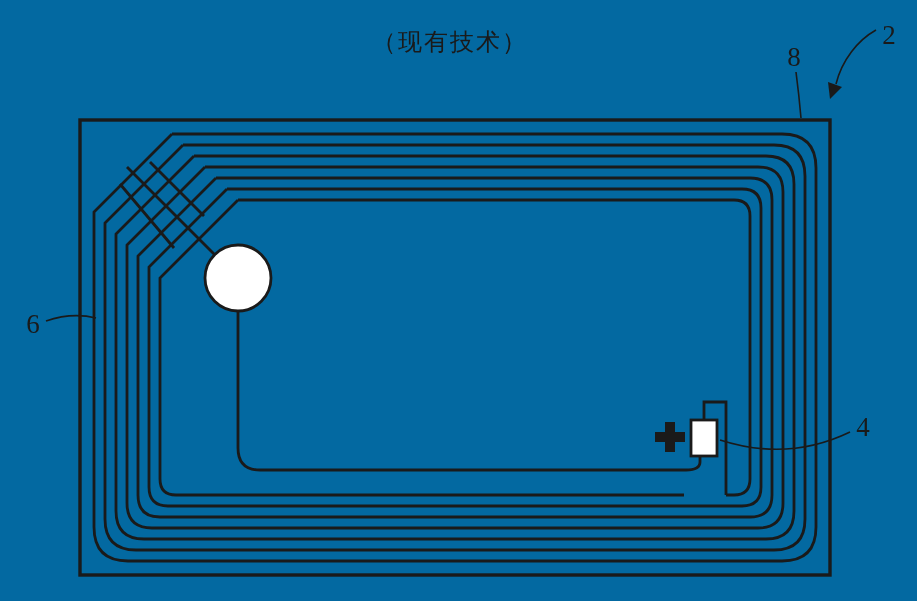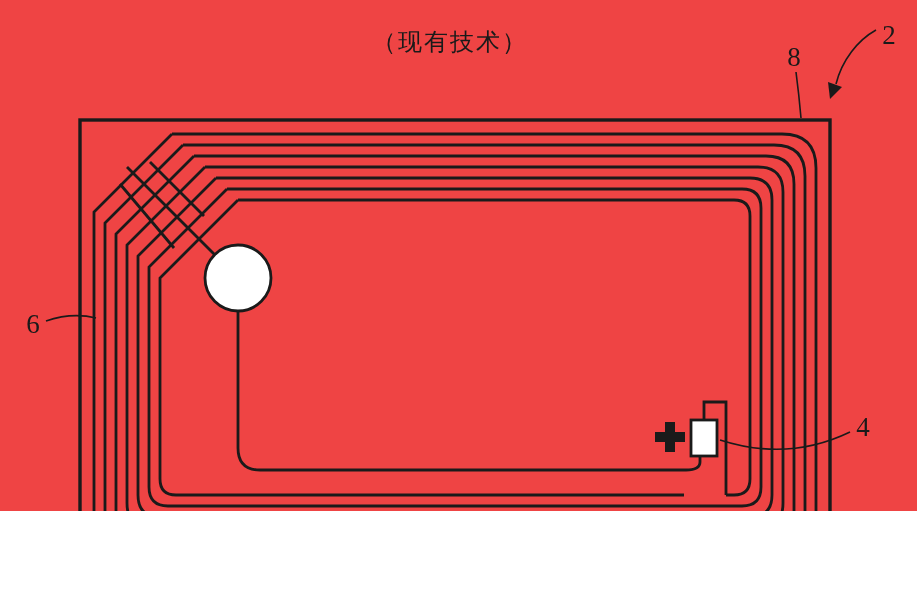--- a/index.html
+++ b/index.html
@@ -1,19 +1,19 @@
 <!DOCTYPE html>
 <html><head>
 <meta charset="utf-8">
 <style>
   html,body{margin:0;padding:0;background:#ffffff;}
   .canvas{
     position:relative;
-    width:917px;height:511px;
-    background:#ef4444;
+    width:917px;height:601px;
+    background:#0369a1;
     font-family:"Liberation Serif", serif;
     overflow:hidden;
   }
   svg{display:block;}
   .stroke{stroke:#1a1a1a;fill:none;}
   .thick{stroke-width:3.4;}
   .turn{stroke-width:2.8;}
   .leader{stroke:#1a1a1a;stroke-width:1.6;fill:none;}
   .fillmark{fill:#1a1a1a;stroke:none;}
   .whitefill{fill:#ffffff;}

